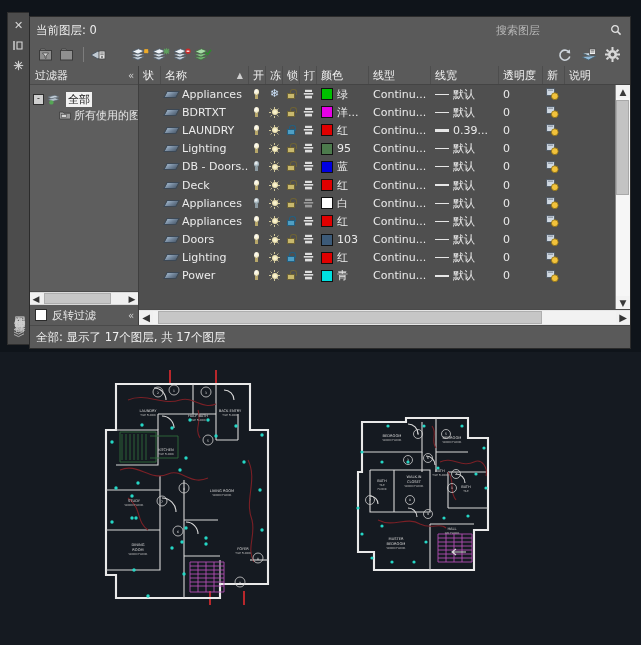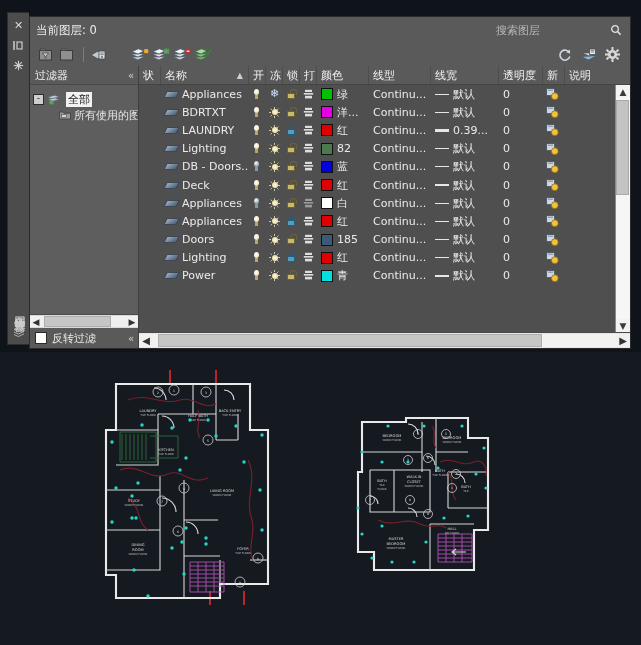--- a/index.html
+++ b/index.html
@@ -812,21 +812,21 @@
      <div class="cell" style="width:17px;padding-left:3px">
                 <span class="i-plot">
     <svg width="11" height="11" viewBox="0 0 11 11" aria-hidden="true">
       <rect x="2" y="0.8" width="7" height="2.2" fill="#dedede"></rect>
       <rect x="0.8" y="4" width="9.4" height="1.6" fill="#dedede"></rect>
       <rect x="2" y="6.8" width="7" height="2.6" fill="#dedede"></rect>
     </svg></span>
               </div>
      <div class="cell" style="width:52px">
         <span class="sw" style="background:#4c7a4c"></span>
-        <span>82</span>
+        <span>95</span>
      </div>
      <div class="cell" style="width:62px">Continu...</div>
      <div class="cell" style="width:68px">
         <span class="lw-line" style="height:1.1px"></span>
         <span>默认</span>
      </div>
      <div class="cell" style="width:44px">0</div>
      <div class="cell" style="width:22px;padding-left:3px">
                 <span style="display:flex;">
     <svg width="13" height="12" viewBox="0 0 13 12" aria-hidden="true">
@@ -1132,21 +1132,21 @@
      <div class="cell" style="width:17px;padding-left:3px">
                 <span class="i-plot">
     <svg width="11" height="11" viewBox="0 0 11 11" aria-hidden="true">
       <rect x="2" y="0.8" width="7" height="2.2" fill="#dedede"></rect>
       <rect x="0.8" y="4" width="9.4" height="1.6" fill="#dedede"></rect>
       <rect x="2" y="6.8" width="7" height="2.6" fill="#dedede"></rect>
     </svg></span>
               </div>
      <div class="cell" style="width:52px">
         <span class="sw" style="background:#3c5a78"></span>
-        <span>185</span>
+        <span>103</span>
      </div>
      <div class="cell" style="width:62px">Continu...</div>
      <div class="cell" style="width:68px">
         <span class="lw-line" style="height:1.1px"></span>
         <span>默认</span>
      </div>
      <div class="cell" style="width:44px">0</div>
      <div class="cell" style="width:22px;padding-left:3px">
                 <span style="display:flex;">
     <svg width="13" height="12" viewBox="0 0 13 12" aria-hidden="true">
@@ -1299,13 +1299,14 @@
       <div id="grid-hscroll">
         <div class="gh-arrow">◀</div>
         <div class="gh-track">
           <div class="gh-thumb" style="left:1%;width:83%;"></div>
         </div>
         <div class="gh-arrow">▶</div>
       </div>
     </div>
   </div>
 
+  <div id="panel-status">全部: 显示了 17个图层, 共 17个图层</div>
 </div>
 
 </body></html>

